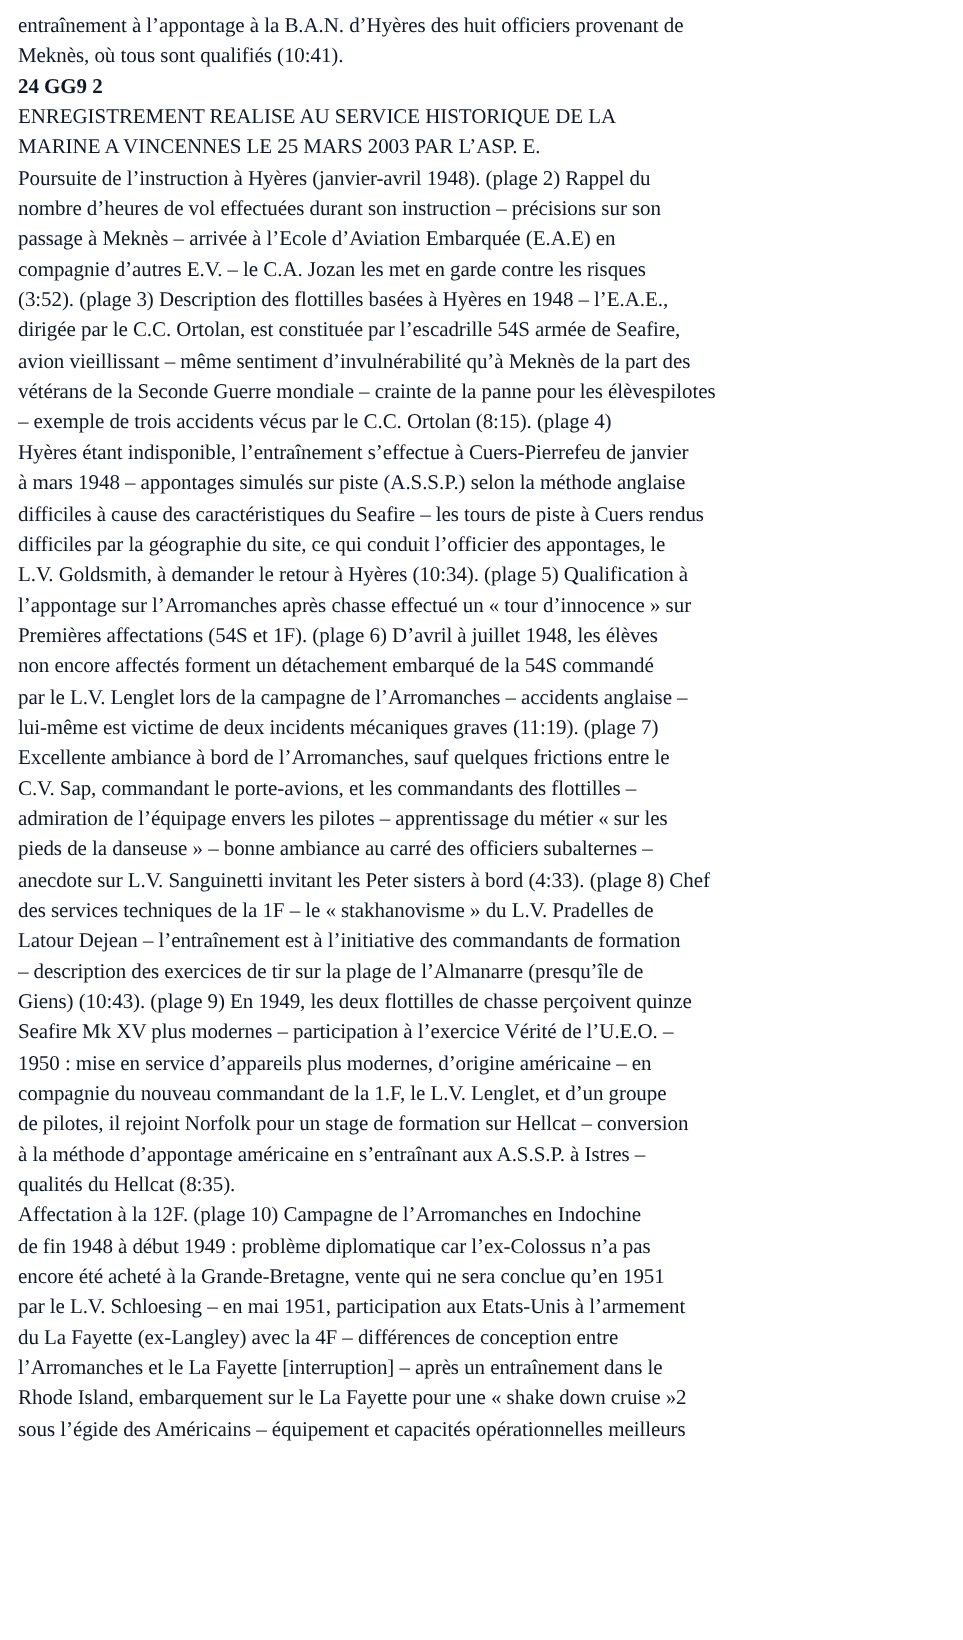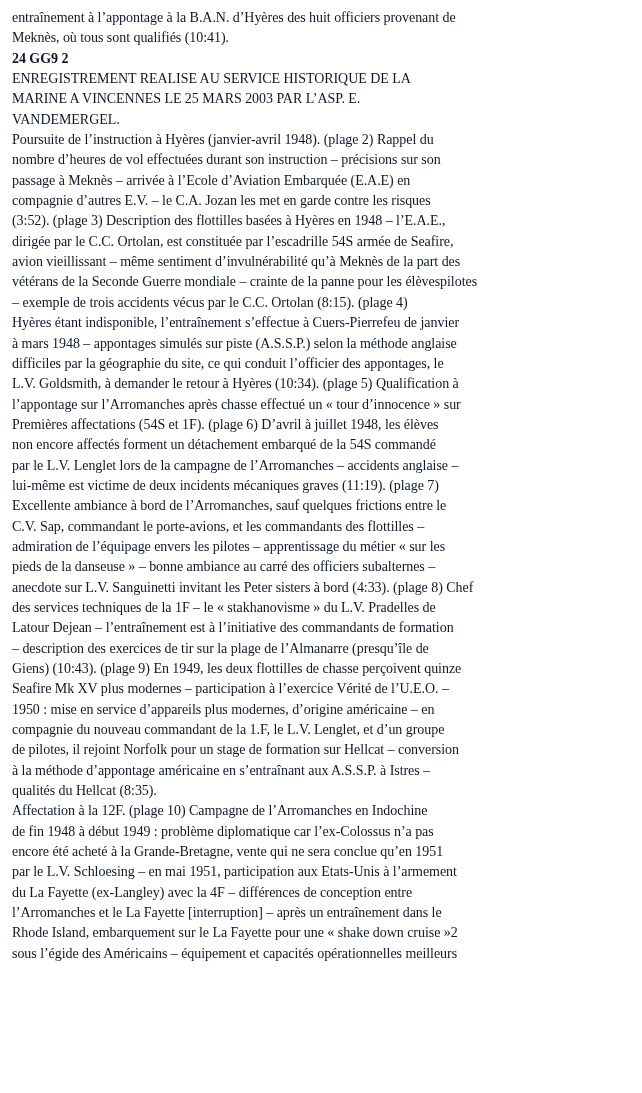--- a/index.html
+++ b/index.html
@@ -20,32 +20,32 @@
 </head>
 <body>
 
 <div class="page">
   <div id="text-body">
       <span class="line"><span>entraînement à l’appontage à la B.A.N. d’Hyères des huit officiers provenant de</span></span>
       <span class="line"><span>Meknès, où tous sont qualifiés (10:41).</span></span>
       <span class="line"><span class="b">24 GG9 2</span></span>
       <span class="line"><span>ENREGISTREMENT REALISE AU SERVICE HISTORIQUE DE LA</span></span>
       <span class="line"><span>MARINE A VINCENNES LE 25 MARS 2003 PAR L’ASP. E.</span></span>
-      <span class="line"><span>VANDEMERGEL.</span></span>
       <span class="line"><span class="i">Poursuite de l’instruction à Hyères (janvier-avril 1948)</span><span>. (plage 2) Rappel du</span></span>
       <span class="line"><span>nombre d’heures de vol effectuées durant son instruction – précisions sur son</span></span>
       <span class="line"><span>passage à Meknès – arrivée à l’Ecole d’Aviation Embarquée (E.A.E) en</span></span>
       <span class="line"><span>compagnie d’autres E.V. – le C.A. Jozan les met en garde contre les risques</span></span>
       <span class="line"><span>(3:52). (plage 3) Description des flottilles basées à Hyères en 1948 – l’E.A.E.,</span></span>
       <span class="line"><span>dirigée par le C.C. Ortolan, est constituée par l’escadrille </span><span class="i">54S</span><span> armée de </span><span class="i">Seafire</span><span>,</span></span>
       <span class="line"><span>avion vieillissant – même sentiment d’invulnérabilité qu’à Meknès de la part des</span></span>
       <span class="line"><span>vétérans de la Seconde Guerre mondiale – crainte de la panne pour les élèvespilotes</span></span>
       <span class="line"><span>– exemple de trois accidents vécus par le C.C. Ortolan (8:15). (plage 4)</span></span>
       <span class="line"><span>Hyères étant indisponible, l’entraînement s’effectue à Cuers-Pierrefeu de janvier</span></span>
       <span class="line"><span>à mars 1948 – appontages simulés sur piste (A.S.S.P.) selon la méthode anglaise</span></span>
+      <span class="line"><span>difficiles à cause des caractéristiques du </span><span class="i">Seafire</span><span> – les tours de piste à Cuers rendus</span></span>
       <span class="line"><span>difficiles par la géographie du site, ce qui conduit l’officier des appontages, le</span></span>
       <span class="line"><span>L.V. Goldsmith, à demander le retour à Hyères (10:34). (plage 5) Qualification à</span></span>
       <span class="line"><span>l’appontage sur l’</span><span class="i">Arromanches</span><span> après chasse effectué un « tour d’innocence » sur</span></span>
       <span class="line"><span class="i">Premières affectations (54S et 1F)</span><span>. (plage 6) D’avril à juillet 1948, les élèves</span></span>
       <span class="line"><span>non encore affectés forment un détachement embarqué de la </span><span class="i">54S</span><span> commandé</span></span>
       <span class="line"><span>par le L.V. Lenglet lors de la campagne de l’</span><span class="i">Arromanches</span><span> – accidents anglaise –</span></span>
       <span class="line"><span>lui-même est victime de deux incidents mécaniques graves (11:19). (plage 7)</span></span>
       <span class="line"><span>Excellente ambiance à bord de l’</span><span class="i">Arromanches,</span><span> sauf quelques frictions entre le</span></span>
       <span class="line"><span>C.V. Sap, commandant le porte-avions, et les commandants des flottilles –</span></span>
       <span class="line"><span>admiration de l’équipage envers les pilotes – apprentissage du métier « sur les</span></span>

